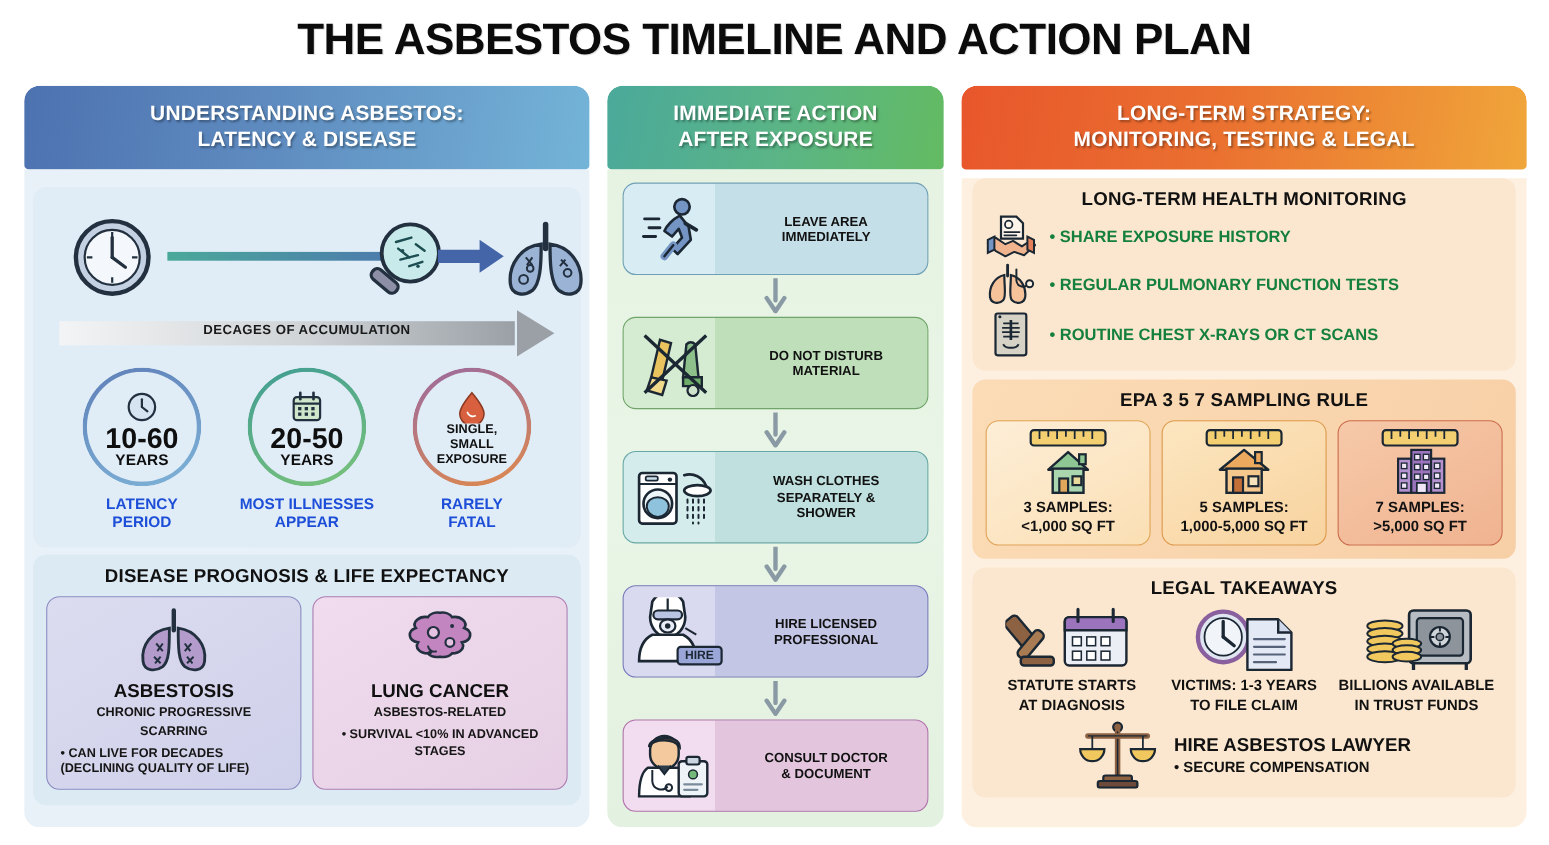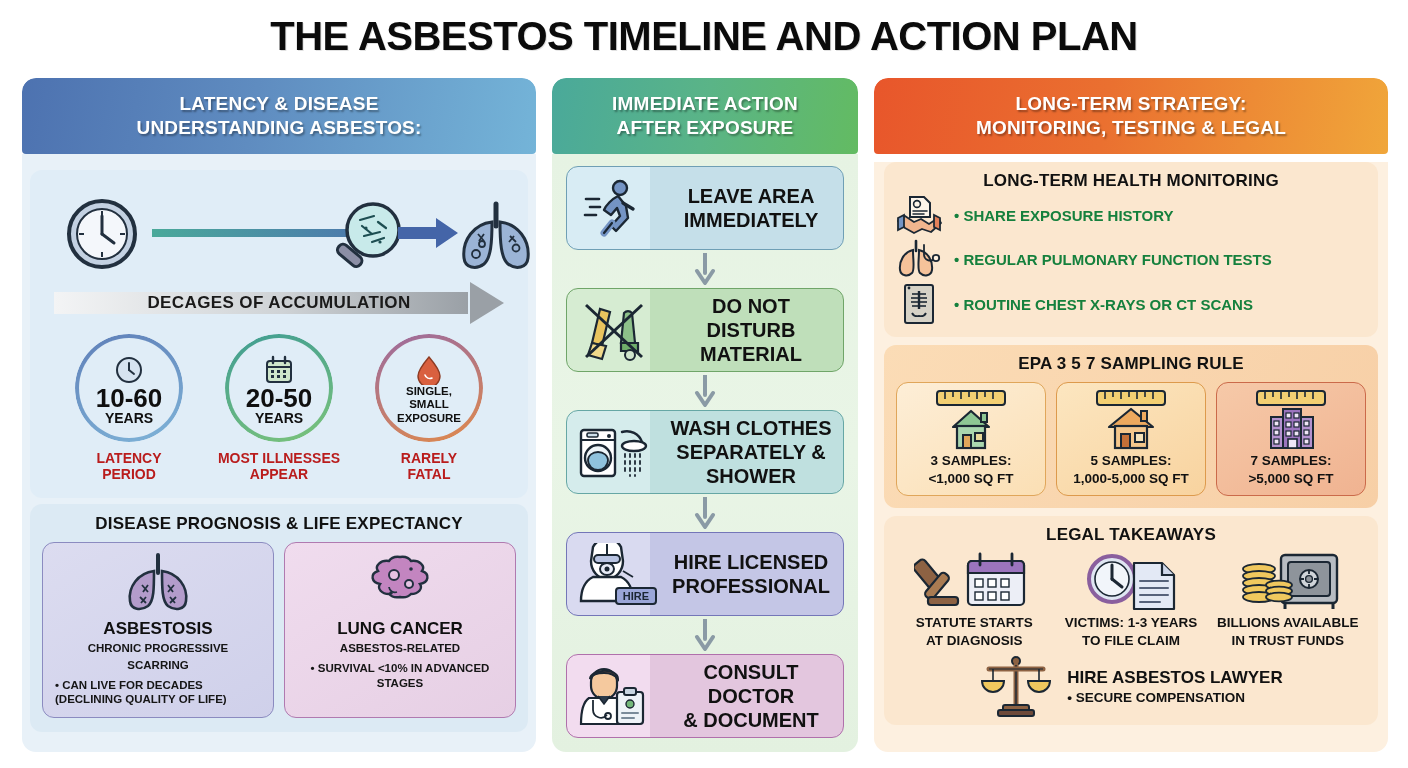--- a/index.html
+++ b/index.html
@@ -56,59 +56,59 @@
     position:absolute; left:0; top:10px; height:22px; width: 92%;
     background: linear-gradient(90deg,#f3f4f5 0%, #cfd3d6 55%, #9aa0a6 100%);
   }
   .arrow-band .head {
     position:absolute; right:0; top:0; width:0;height:0;
     border-top:21px solid transparent; border-bottom:21px solid transparent;
     border-left: 34px solid #9aa0a6;
   }
   .arrow-band .lbl {
     position:absolute; left:0; right:0; top:11px; text-align:center;
-    font-size:17px; font-weight:700; color:#1a1a1a; letter-spacing:.4px;
+    font-size:12px; font-weight:700; color:#1a1a1a; letter-spacing:.4px;
   }
 
   .circles { display:flex; justify-content:space-around; padding: 12px 14px 12px; }
   .circ-item { width: 150px; text-align:center; }
   .ring {
     width:108px; height:108px; border-radius:50%;
     margin: 0 auto 8px; display:flex; flex-direction:column;
     align-items:center; justify-content:center; padding-top:4px;
     position:relative;
   }
   .ring::before{
     content:""; position:absolute; inset:0; border-radius:50%;
     padding:4px; background: var(--ring);
     -webkit-mask: linear-gradient(#000 0 0) content-box, linear-gradient(#000 0 0);
     -webkit-mask-composite: xor; mask-composite: exclude;
   }
   .ring .big { font-size:26px; font-weight:800; color:#0f0f0f; line-height:1; }
   .ring .sub { font-size:14px; font-weight:700; color:#0f0f0f; line-height:1.05;}
   .ring .smalltxt{ font-size:11.5px; font-weight:700; color:#0f0f0f; line-height:1.16; }
-  .circ-cap { font-size:14px; font-weight:800; color:#b91c1c; line-height:1.16; }
+  .circ-cap { font-size:14px; font-weight:800; color:#1d4ed8; line-height:1.16; }
 
   .disease-panel { background:#dceaf4; border-radius:12px; margin-top:6px; padding: 10px 12px 14px; }
   .disease-cards { display:flex; gap:10px; margin-top:8px; }
   .dcard { flex:1; border-radius:12px; padding:8px 8px 10px; text-align:center; }
   .dcard .nm { font-size:17px; font-weight:800; color:#101010; margin-top:2px; }
   .dcard .d1 { font-size:11.5px; font-weight:700; color:#151515; line-height:1.2; margin-top:3px;}
   .dcard .bul { font-size:11.5px; font-weight:700; color:#151515; line-height:1.25; margin-top:5px; }
 
   
   .flow { padding: 12px 14px 10px; }
   .step {
     display:flex; align-items:center; border-radius:12px; overflow:hidden;
     height: 84px; border:1.5px solid rgba(0,0,0,.18);
   }
   .step .ic { width: 92px; height:100%; display:flex; align-items:center; justify-content:center; }
   .step .tx {
     flex:1; display:flex; align-items:center; justify-content:center;
-    text-align:center; font-size:20px; font-weight:800; color:#111; line-height:1.2;
+    text-align:center; font-size:12px; font-weight:800; color:#111; line-height:1.2;
     padding: 0 6px;
   }
   .flow-arrow { height:38px; display:flex; align-items:center; justify-content:center; }
 
   
   .r-card { border-radius:12px; margin: 8px 10px 0; padding: 9px 12px 12px; }
   .mon-row { display:flex; align-items:center; gap:12px; margin-top:4px; }
   .mon-txt { font-size:15px; font-weight:800; color:#15803d; }
   .epa-cards { display:flex; gap:10px; margin-top:8px; }
   .ecard { flex:1; border-radius:12px; padding:6px 4px 8px; text-align:center; }
@@ -123,22 +123,22 @@
 </style>
 </head>
 <body>
 
 <div class="page">
 
   <div class="main-title">THE ASBESTOS TIMELINE AND ACTION PLAN</div>
 
   <div class="col col-left">
     <div class="col-header hdr-blue">
+      <span>UNDERSTANDING ASBESTOS:</span>
       <span>LATENCY &amp; DISEASE</span>
-      <span>UNDERSTANDING ASBESTOS:</span>
     </div>
     <div class="col-body body-blue" style="height:598px;padding:8px 8px 0;">
 
       <div class="lx-panel" style="padding:10px 10px 4px;">
 
         <div class="timeline-row">
 
           <svg width="76" height="76" viewBox="0 0 76 76" style="position:absolute;left:24px;top:12px">
             <circle cx="38" cy="38" r="33" fill="#c3d1e2" stroke="#22303f" stroke-width="4"></circle>
             <circle cx="38" cy="38" r="25" fill="#f4f7fb" stroke="#22303f" stroke-width="2"></circle>

